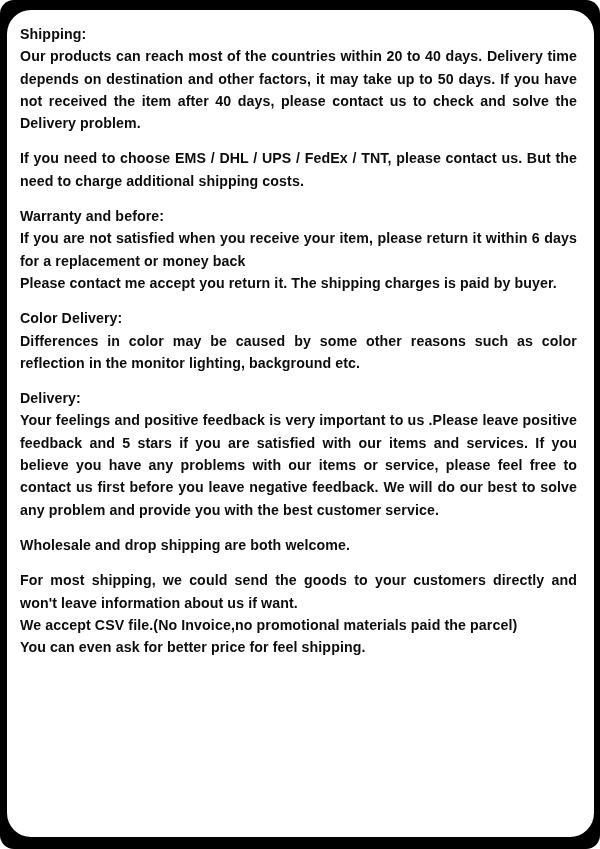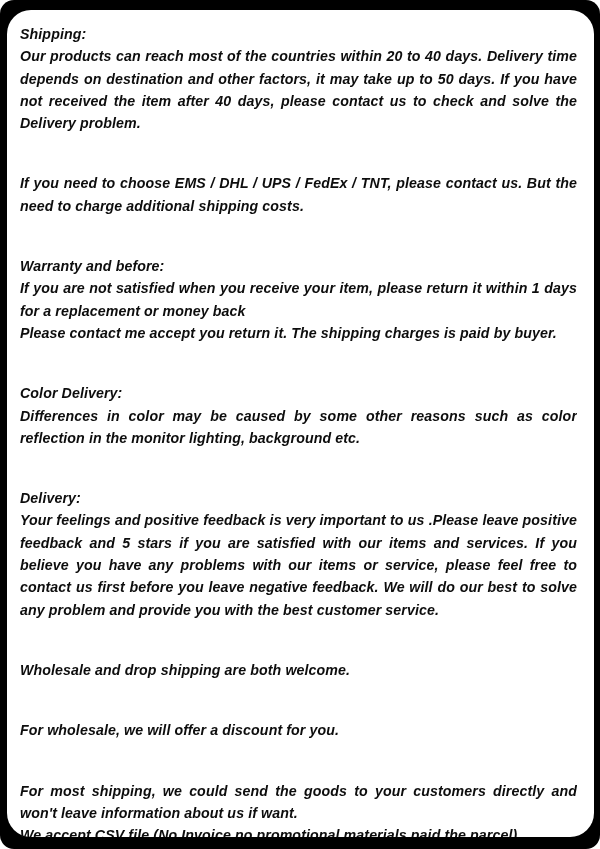--- a/index.html
+++ b/index.html
@@ -20,83 +20,79 @@
     box-sizing: border-box;
   }
   .panel {
     position: absolute;
     left: 7px;
     top: 10px;
     right: 6px;
     bottom: 12px;
     background: #ffffff;
     border-radius: 24px;
-    font-style: italic;
   }
   .content {
     position: absolute;
     left: 13px;   
     top: 3px;     
     right: 17px;
     bottom: 0;
     padding-top: 10px;
     color: #0d0d0d;
     font-size: 14.2px;
     font-weight: bold;
     line-height: 22.3px;
     text-align: justify;
     letter-spacing: 0.1px;
     overflow: hidden;
   }
   .content p {
     margin: 0;
   }
   .block + .block {
-    margin-top: 38px; 
+    margin-top: 13px; 
   }
 </style>
 </head>
 <body>
 
 <div class="frame">
   <div class="panel">
     <div class="content">
 
       <div class="block">
         <p>Shipping:</p>
         <p>Our products can reach most of the countries within 20 to 40 days. Delivery time depends on destination and other factors, it may take up to 50 days. If you have not received the item after 40 days, please contact us to check and solve the Delivery problem.</p>
       </div>
 
       <div class="block">
         <p>If you need to choose EMS / DHL / UPS / FedEx / TNT, please contact us. But the need to charge additional shipping costs.</p>
       </div>
 
       <div class="block">
         <p>Warranty and before:</p>
-        <p>If you are not satisfied when you receive your item, please return it within 1 days for a replacement or money back</p>
+        <p>If you are not satisfied when you receive your item, please return it within 6 days for a replacement or money back</p>
         <p>Please contact me accept you return it. The shipping charges is paid by buyer.</p>
       </div>
 
       <div class="block">
         <p>Color Delivery:</p>
         <p>Differences in color may be caused by some other reasons such as color reflection in the monitor lighting, background etc.</p>
       </div>
 
       <div class="block">
         <p>Delivery:</p>
         <p>Your feelings and positive feedback is very important to us .Please leave positive feedback and 5 stars if you are satisfied with our items and services. If you believe you have any problems with our items or service, please feel free to contact us first before you leave negative feedback. We will do our best to solve any problem and provide you with the best customer service.</p>
       </div>
 
       <div class="block">
         <p>Wholesale and drop shipping are both welcome.</p>
       </div>
 
-      <div class="block">
-        <p>For wholesale, we will offer a discount for you.</p>
-      </div>
 
       <div class="block">
         <p>For most shipping, we could send the goods to your customers directly and won't leave information about us if want.</p>
         <p>We accept CSV file.(No Invoice,no promotional materials paid the parcel)</p>
         <p>You can even ask for better price for feel shipping.</p>
       </div>
 
     </div>
   </div>
 </div>

